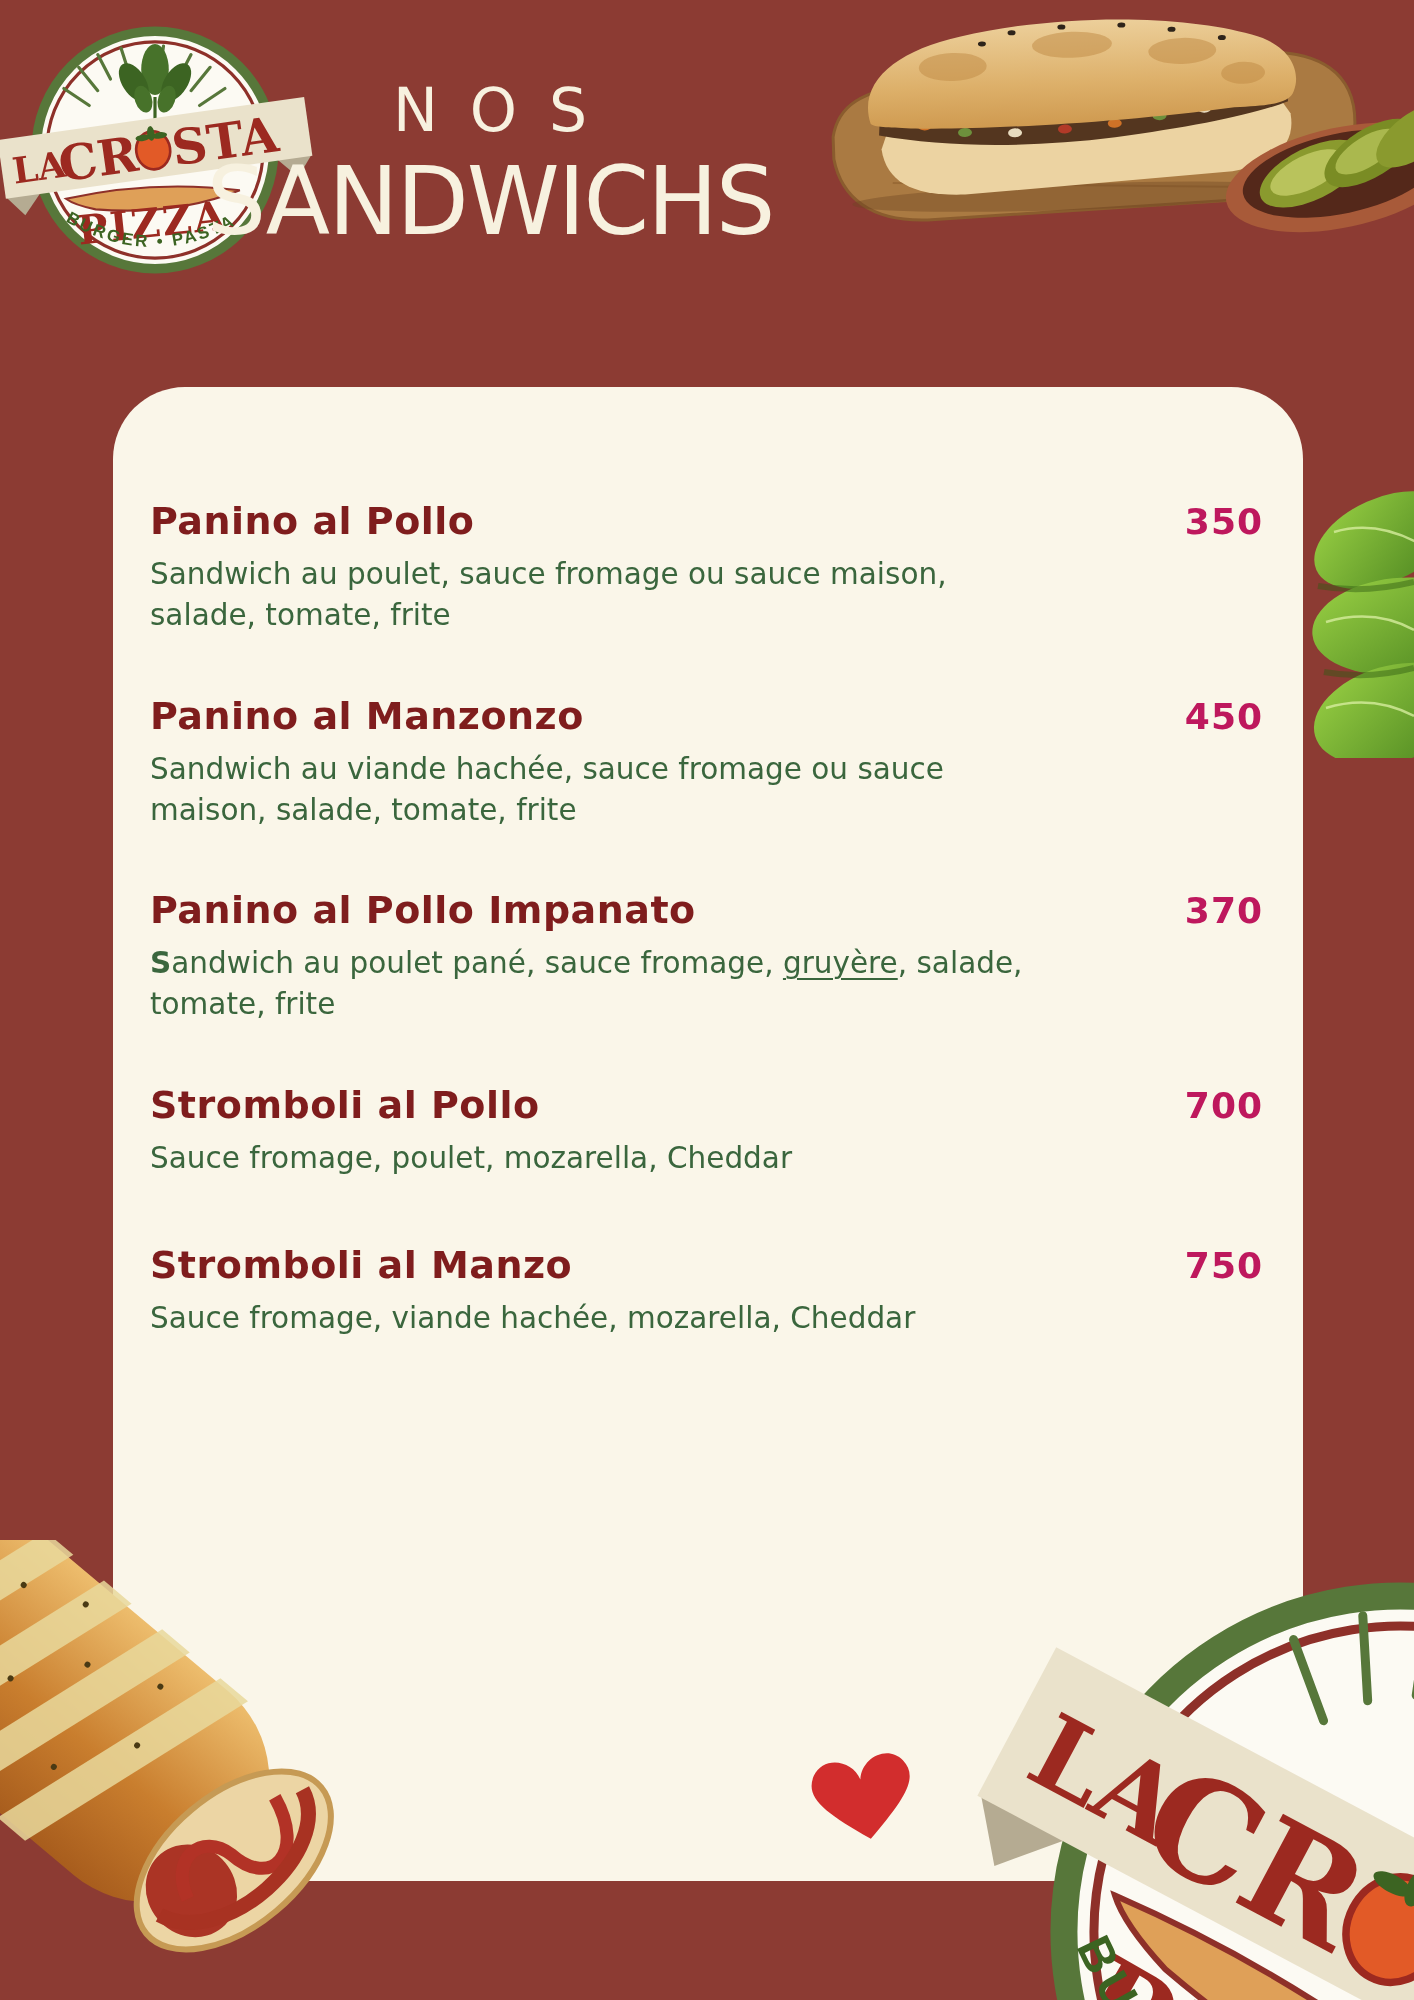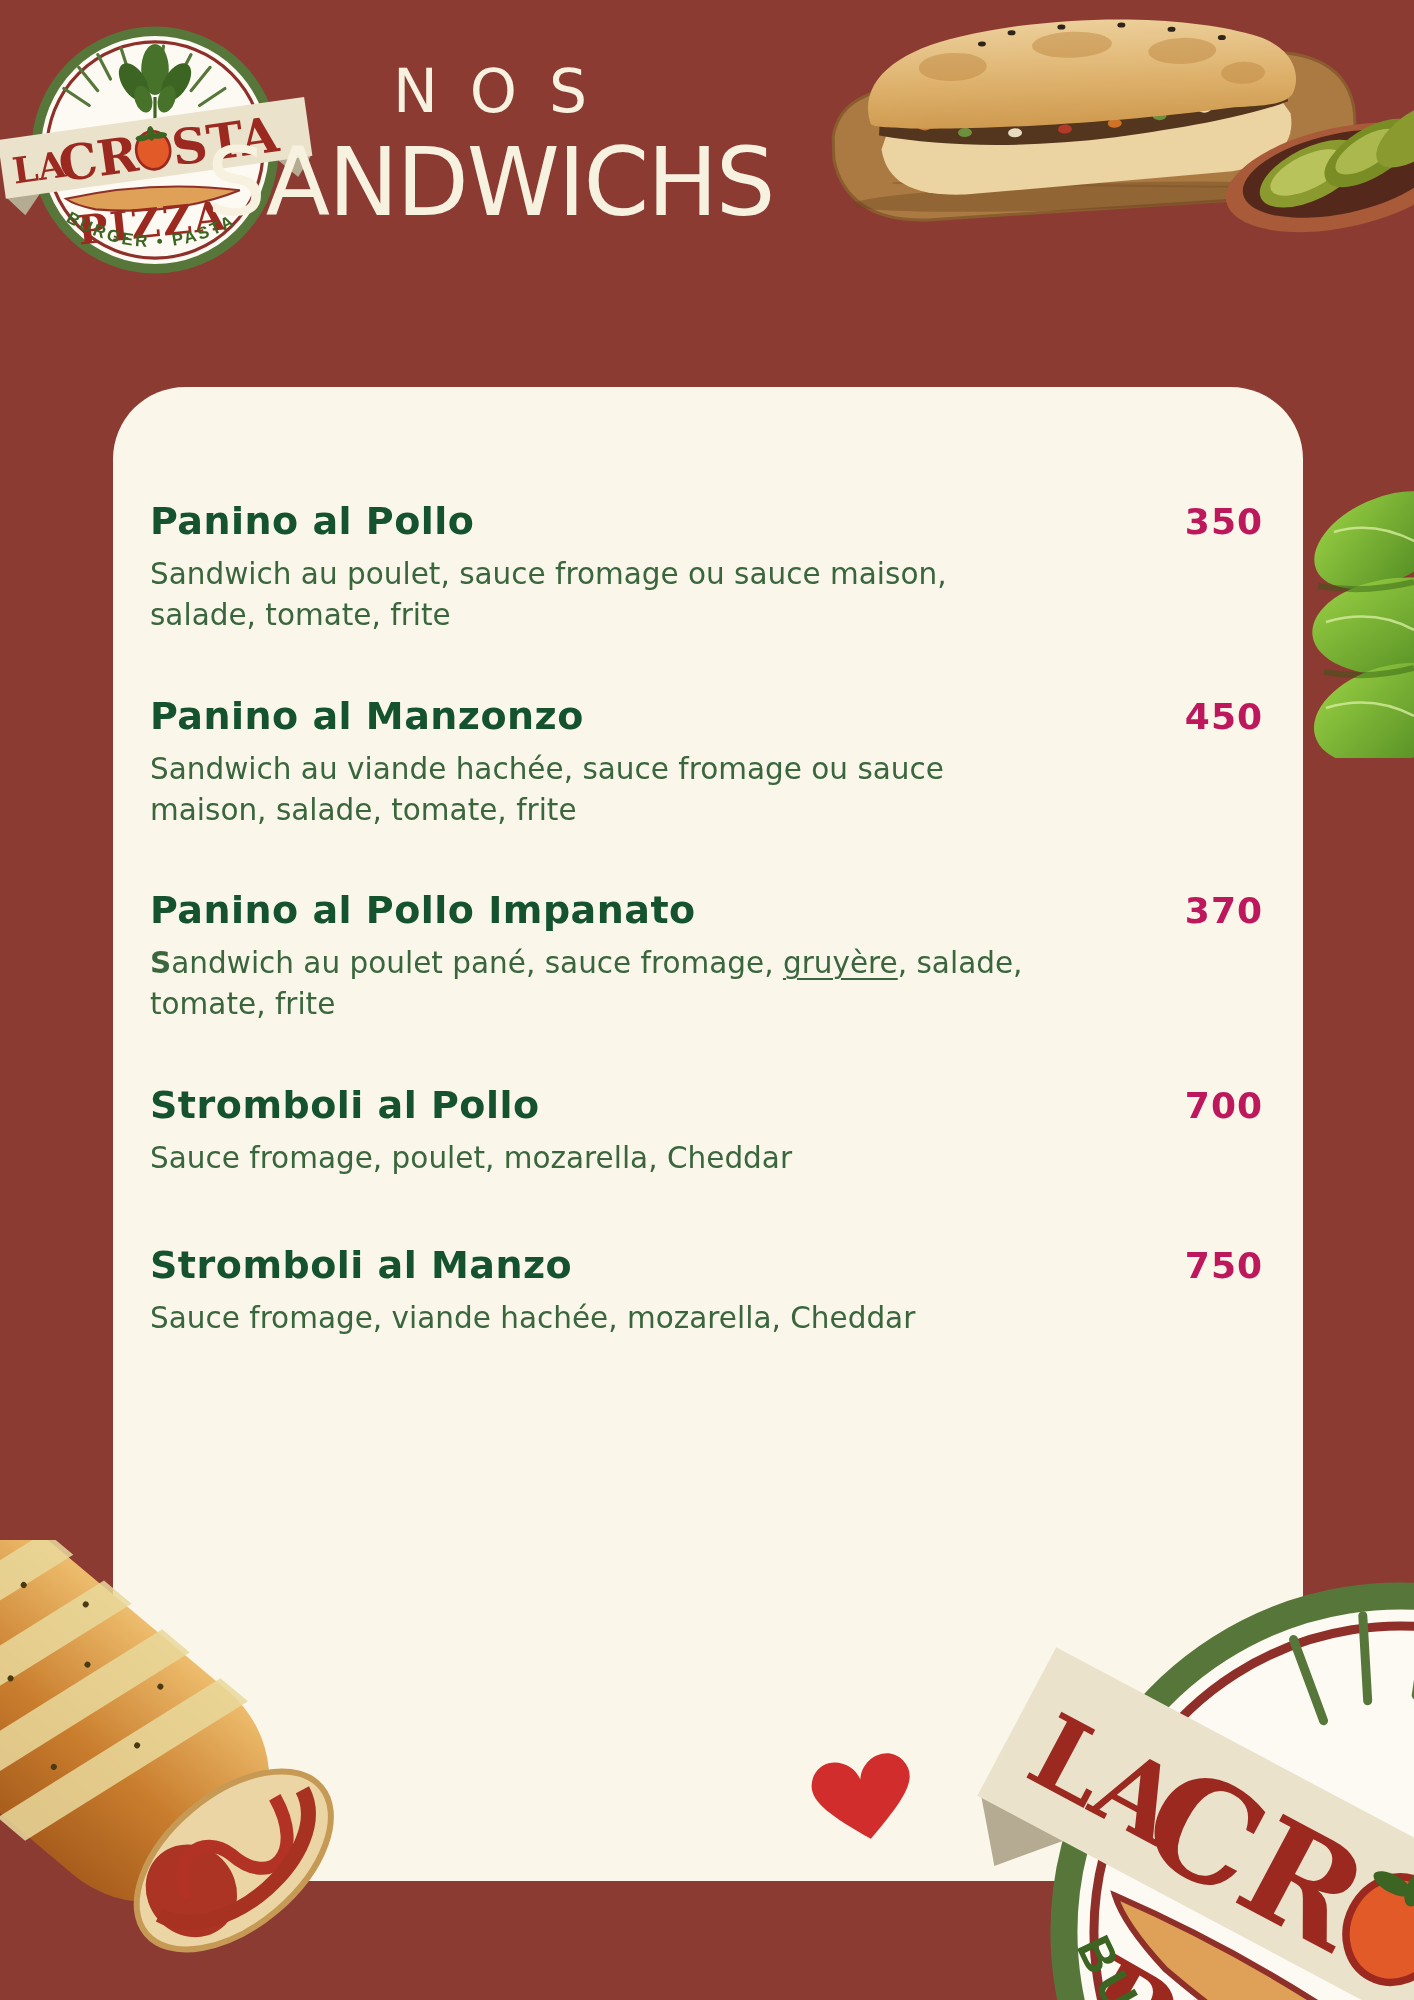--- a/index.html
+++ b/index.html
@@ -3,38 +3,38 @@
 <meta charset="utf-8">
 <style>
   html,body{margin:0;padding:0;}
   body{
     width:1414px;height:2000px;position:relative;overflow:hidden;
     background:#8c3b33;
     font-family:"DejaVu Sans",sans-serif;
   }
   
   .title-block{position:absolute;left:160px;top:58px;width:660px;text-align:center;color:#f7f1df;}
-  .title-l1{font-size:60px;letter-spacing:32px;padding-left:32px;font-weight:400;line-height:1.1;}
+  .title-l1{font-size:60px;letter-spacing:32px;padding-left:32px;font-weight:400;line-height:1.1;margin-top:19px;}
   .title-l2{font-size:94px;font-weight:normal;letter-spacing:-2px;line-height:1.05;margin-top:10px;}
   
   .logo-a{position:absolute;left:-4px;top:12px;width:318px;height:276px;}
   .logo-b-wrap{position:absolute;left:854px;top:1558px;width:560px;height:442px;overflow:hidden;}
   .logo-b{position:absolute;left:96px;top:-16px;width:900px;height:780px;transform:rotate(36deg);transform-origin:450px 390px;}
   .logo-serif{font-family:"DejaVu Serif",serif;font-weight:bold;}
   .logo-sans{font-family:"Liberation Sans",sans-serif;font-weight:bold;}
   
   .card{
     position:absolute;left:113px;top:387px;width:1190px;height:1494px;
     background:#faf6e9;border-radius:72px;
   }
   .menu{padding:112px 40px 0 37px;}
   .item{margin-bottom:57px;}
   .item.gap-lg{margin-bottom:64px;}
   .item-head{display:flex;justify-content:space-between;align-items:baseline;}
-  .item-name{font-size:38px;font-weight:bold;color:#14532d;margin:0;letter-spacing:.5px;}
+  .item-name{font-size:38px;font-weight:bold;color:#7f1d1d;margin:0;letter-spacing:.5px;}
   .price{font-size:36px;font-weight:bold;color:#be185d;letter-spacing:1px;}
   .desc{margin:11px 0 0;font-size:29.5px;color:#3a663d;line-height:1.4;max-width:940px;}
   .desc .line{display:block;}
   .desc b{font-weight:bold;}
   .u{text-decoration:underline;text-underline-offset:5px;text-decoration-thickness:2px;}
   
   .sandwich-svg{position:absolute;left:595px;top:0;width:820px;height:248px;}
   .basil-svg{position:absolute;right:0;top:490px;width:110px;height:268px;}
   .stromboli-svg{position:absolute;left:0;top:1540px;width:348px;height:460px;}
   .heart-svg{position:absolute;left:806px;top:1744px;width:116px;height:112px;transform:rotate(-10deg);}

